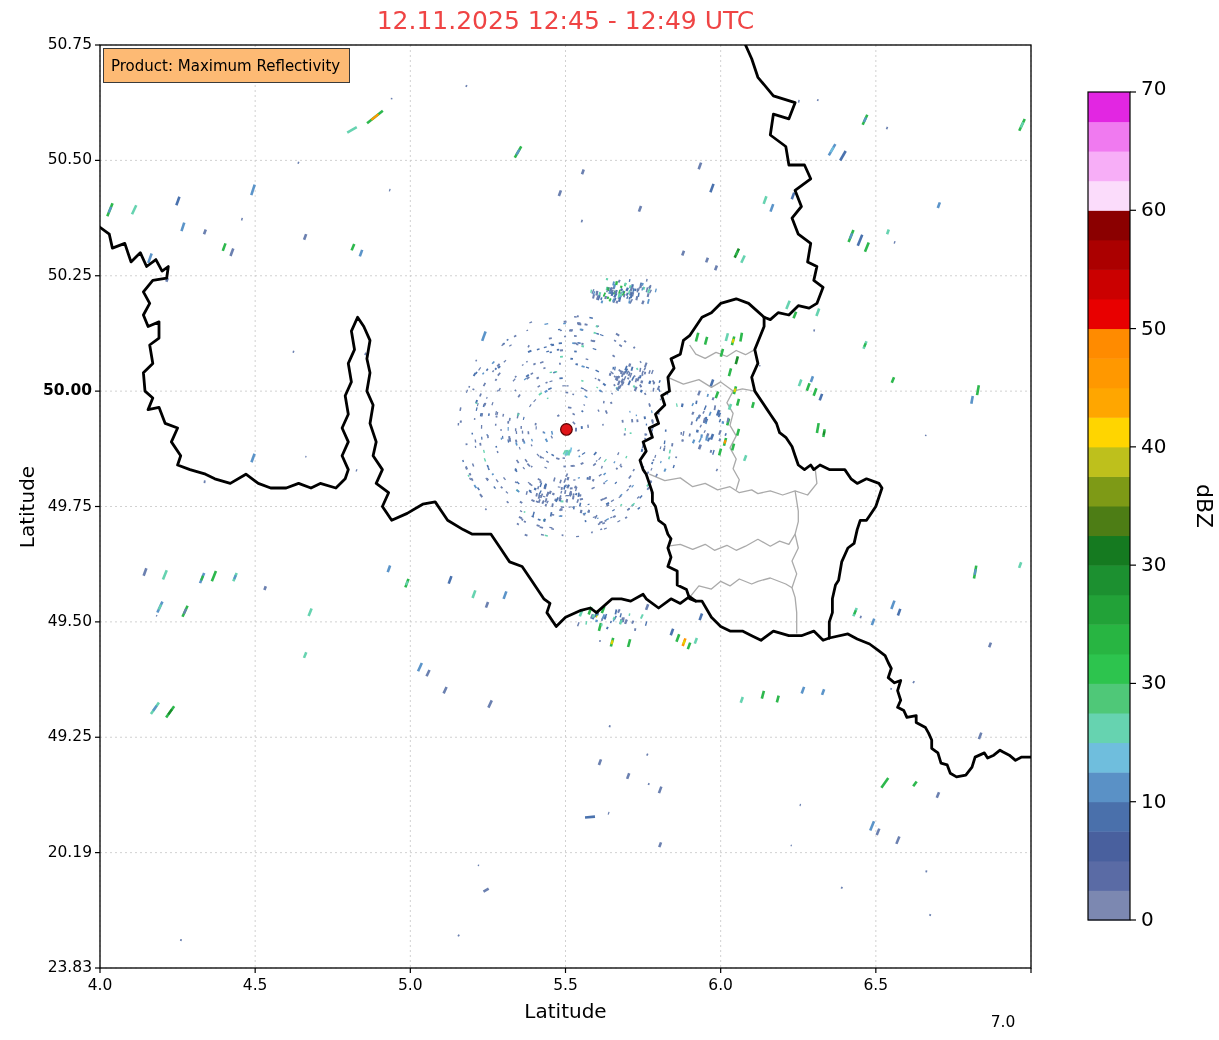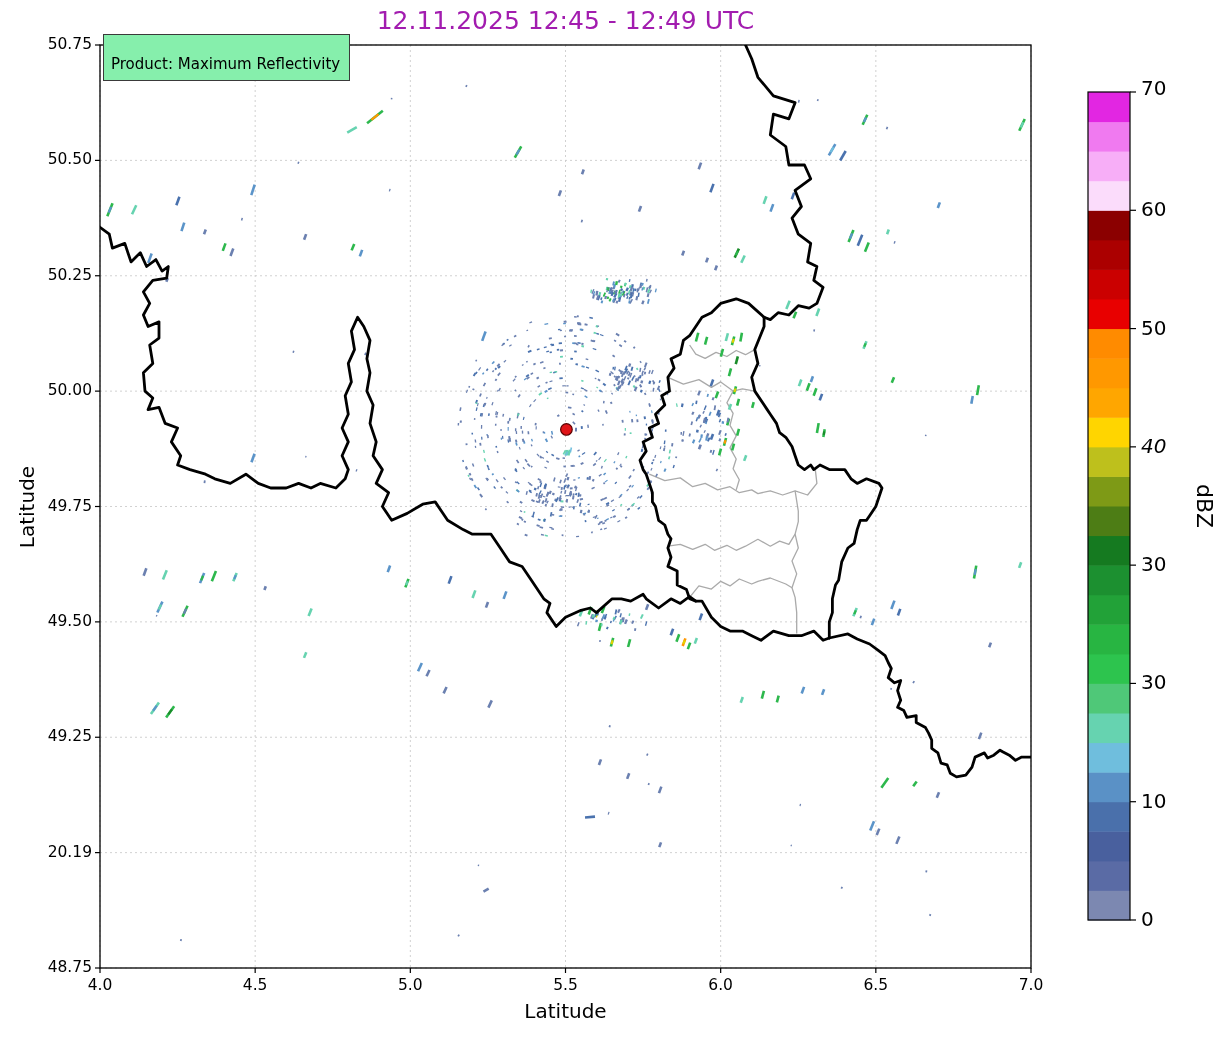--- a/index.html
+++ b/index.html
@@ -1,21 +1,21 @@
 <!DOCTYPE html>
 <html><head>
 <meta charset="utf-8">
 <style>
   html,body{margin:0;padding:0;background:#ffffff;}
   .stage{position:relative;width:1219px;height:1040px;background:#ffffff;
          font-family:"DejaVu Sans","Liberation Sans",sans-serif;color:#000;overflow:hidden;}
   .title{position:absolute;left:100px;top:6px;width:931px;text-align:center;
-         font-size:25px;color:#a21caf;}
-  .legendbox{position:absolute;left:103px;top:34px;background:#86efac;
-         border:1.3px solid #3a3a3a;padding:18px 9px 4px 7px;font-size:15px;line-height:1.5;z-index:5;}
+         font-size:25px;color:#ef4444;}
+  .legendbox{position:absolute;left:103px;top:48px;background:#fdba74;
+         border:1.3px solid #3a3a3a;padding:6px 9px 4px 7px;font-size:15px;line-height:1.5;z-index:5;}
   .xlabel{position:absolute;left:100px;top:999px;width:931px;text-align:center;font-size:20px;}
   .ylabel{position:absolute;left:-47px;top:494px;width:150px;height:26px;text-align:center;
           font-size:20px;transform:rotate(-90deg);}
   .xtick{position:absolute;width:60px;text-align:center;font-size:15.5px;top:976px;}
   .ytick{position:absolute;width:90px;text-align:right;font-size:15.5px;left:2px;}
   .cbtick{position:absolute;text-align:left;font-size:20px;left:1141px;}
   svg{position:absolute;left:0;top:0;}
   svg text{font-family:"DejaVu Sans","Liberation Sans",sans-serif;}
 </style>
 </head>
@@ -1058,32 +1058,32 @@
   <div class="xlabel">Latitude</div>
   <div class="ylabel">Latitude</div>
 
   <div id="tick-labels">
       <div class="xtick" style="left: 70px;">4.0</div>
       <div class="xtick" style="left: 225.167px;">4.5</div>
       <div class="xtick" style="left: 380.333px;">5.0</div>
       <div class="xtick" style="left: 535.5px;">5.5</div>
       <div class="xtick" style="left: 690.667px;">6.0</div>
       <div class="xtick" style="left: 845.833px;">6.5</div>
-      <div class="xtick" style="left: 1001px;">7.0</div>
-      <div class="ytick" style="top: 958px;">48.75</div>
+      <div class="xtick" style="left: 973px; margin-top: 37px;">7.0</div>
+      <div class="ytick" style="top: 958px;">23.83</div>
       <div class="ytick" style="top: 842.625px;">20.19</div>
       <div class="ytick" style="top: 727.25px;">49.25</div>
       <div class="ytick" style="top: 611.875px;">49.50</div>
       <div class="ytick" style="top: 496.5px;">49.75</div>
-      <div class="ytick" style="top: 381.125px;">50.00</div>
+      <div class="ytick" style="top: 381.125px; font-weight: bold;">50.00</div>
       <div class="ytick" style="top: 265.75px;">50.25</div>
       <div class="ytick" style="top: 150.375px;">50.50</div>
       <div class="ytick" style="top: 35px;">50.75</div>
       <div class="cbtick" style="top: 907px;">0</div>
       <div class="cbtick" style="top: 788.714px;">10</div>
       <div class="cbtick" style="top: 670.429px;">30</div>
       <div class="cbtick" style="top: 552.143px;">30</div>
-      <div class="cbtick" style="top: 433.857px; font-style: italic;">40</div>
+      <div class="cbtick" style="top: 433.857px;">40</div>
       <div class="cbtick" style="top: 315.571px;">50</div>
       <div class="cbtick" style="top: 197.286px;">60</div>
       <div class="cbtick" style="top: 76px;">70</div>
     </div>
 </div>
 
 </body></html>

